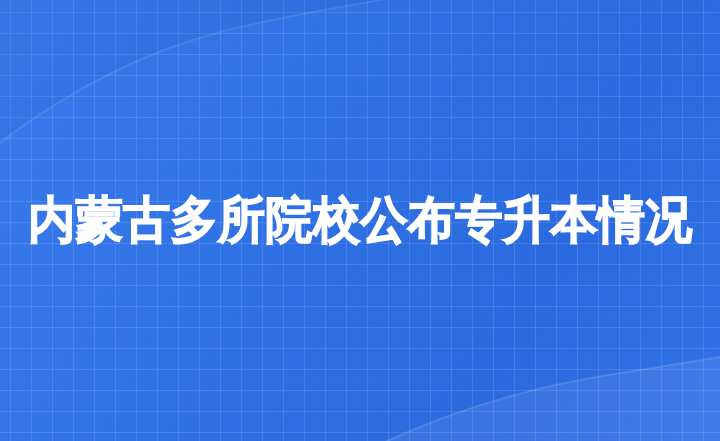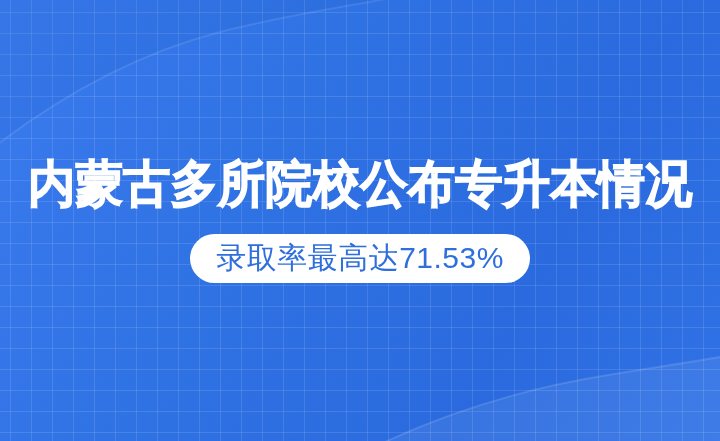--- a/index.html
+++ b/index.html
@@ -114,18 +114,15 @@
     <svg width="360" height="130" viewBox="0 0 360 130" aria-hidden="true">
       <path d="M0 130 C 70 96, 150 70, 238 56 C 292 47, 330 42, 360 36 L 360 130 Z" fill="rgba(255,255,255,0.075)"></path>
       <path d="M0 130 C 70 96, 150 70, 238 56 C 292 47, 330 42, 360 36" fill="none" stroke="rgba(255,255,255,0.13)" stroke-width="2"></path>
     </svg>
   </div>
 
   <div class="content">
 
     <h1 class="headline">内蒙古多所院校公布专升本情况</h1>
 
-    <div class="subtitle-pill">
-      <span class="subtitle-text">录取率最高达71.53%</span>
-    </div>
 
   </div>
 </div>
 
 </body></html>

